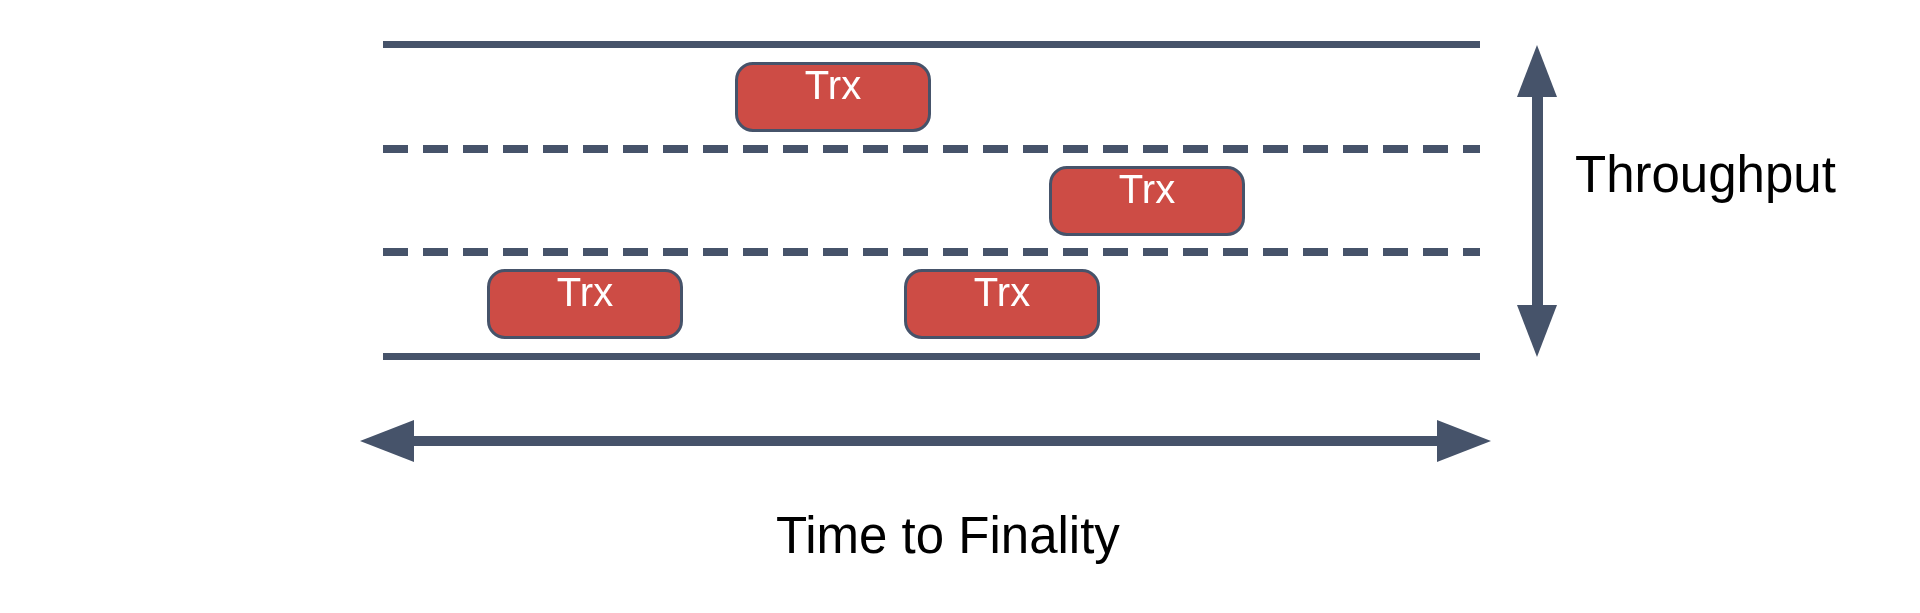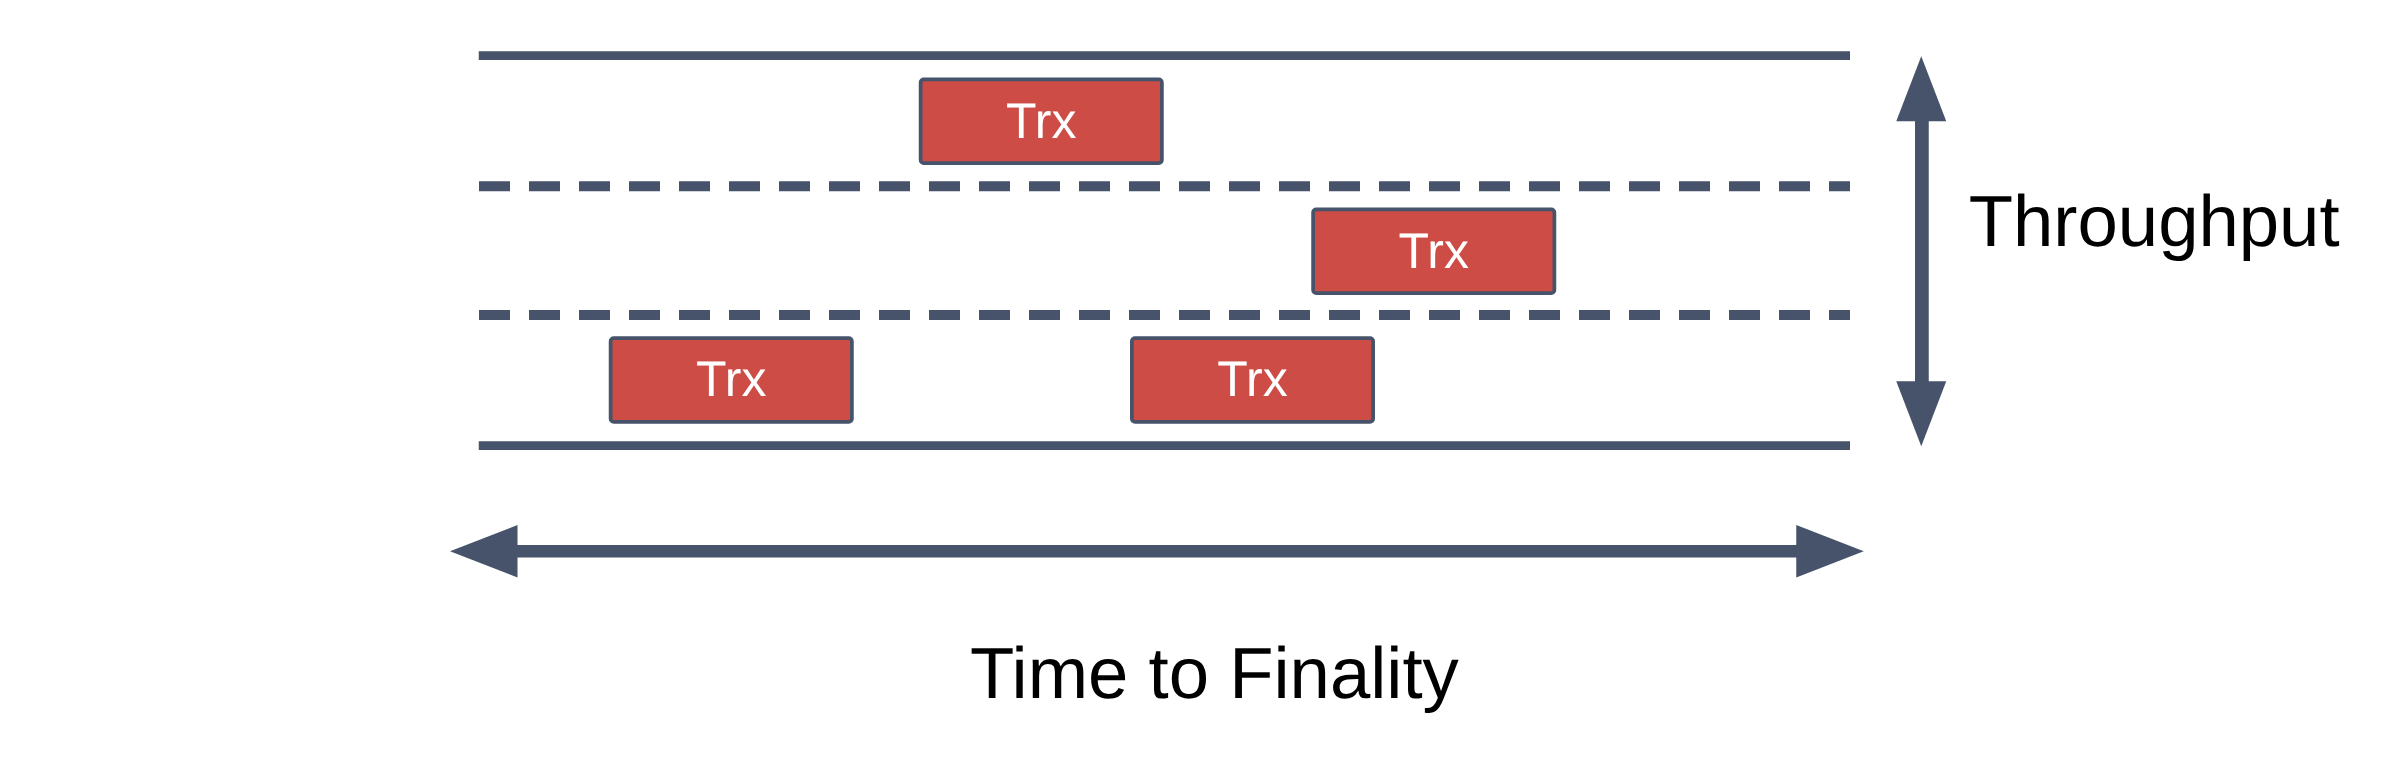--- a/index.html
+++ b/index.html
@@ -34,23 +34,23 @@
       transparent 25px, transparent 40px
     );
   }
 
   
   .trx-box {
     width: 190px;
     height: 64px;
     background: var(--red);
     border: 3px solid var(--slate);
-    border-radius: 4px;
+    border-radius: 18px;
     display: flex;
-    align-items: center;
+    align-items: flex-start;
     justify-content: center;
     box-sizing: content-box;
   }
   .trx-box .trx-label {
     color: #ffffff;
     font-size: 40px;
     line-height: 1;
   }
 
   
@@ -80,21 +80,21 @@
   }
   .head-down {
     border-left: 20px solid transparent;
     border-right: 20px solid transparent;
     border-top: 52px solid var(--slate);
   }
 
   
   .axis-label {
     color: #000000;
-    font-size: 58px;
+    font-size: 51px;
     line-height: 1;
     white-space: nowrap;
     text-align: right;
   }
 </style>
 </head>
 <body>
 
 <div id="canvas">
 

